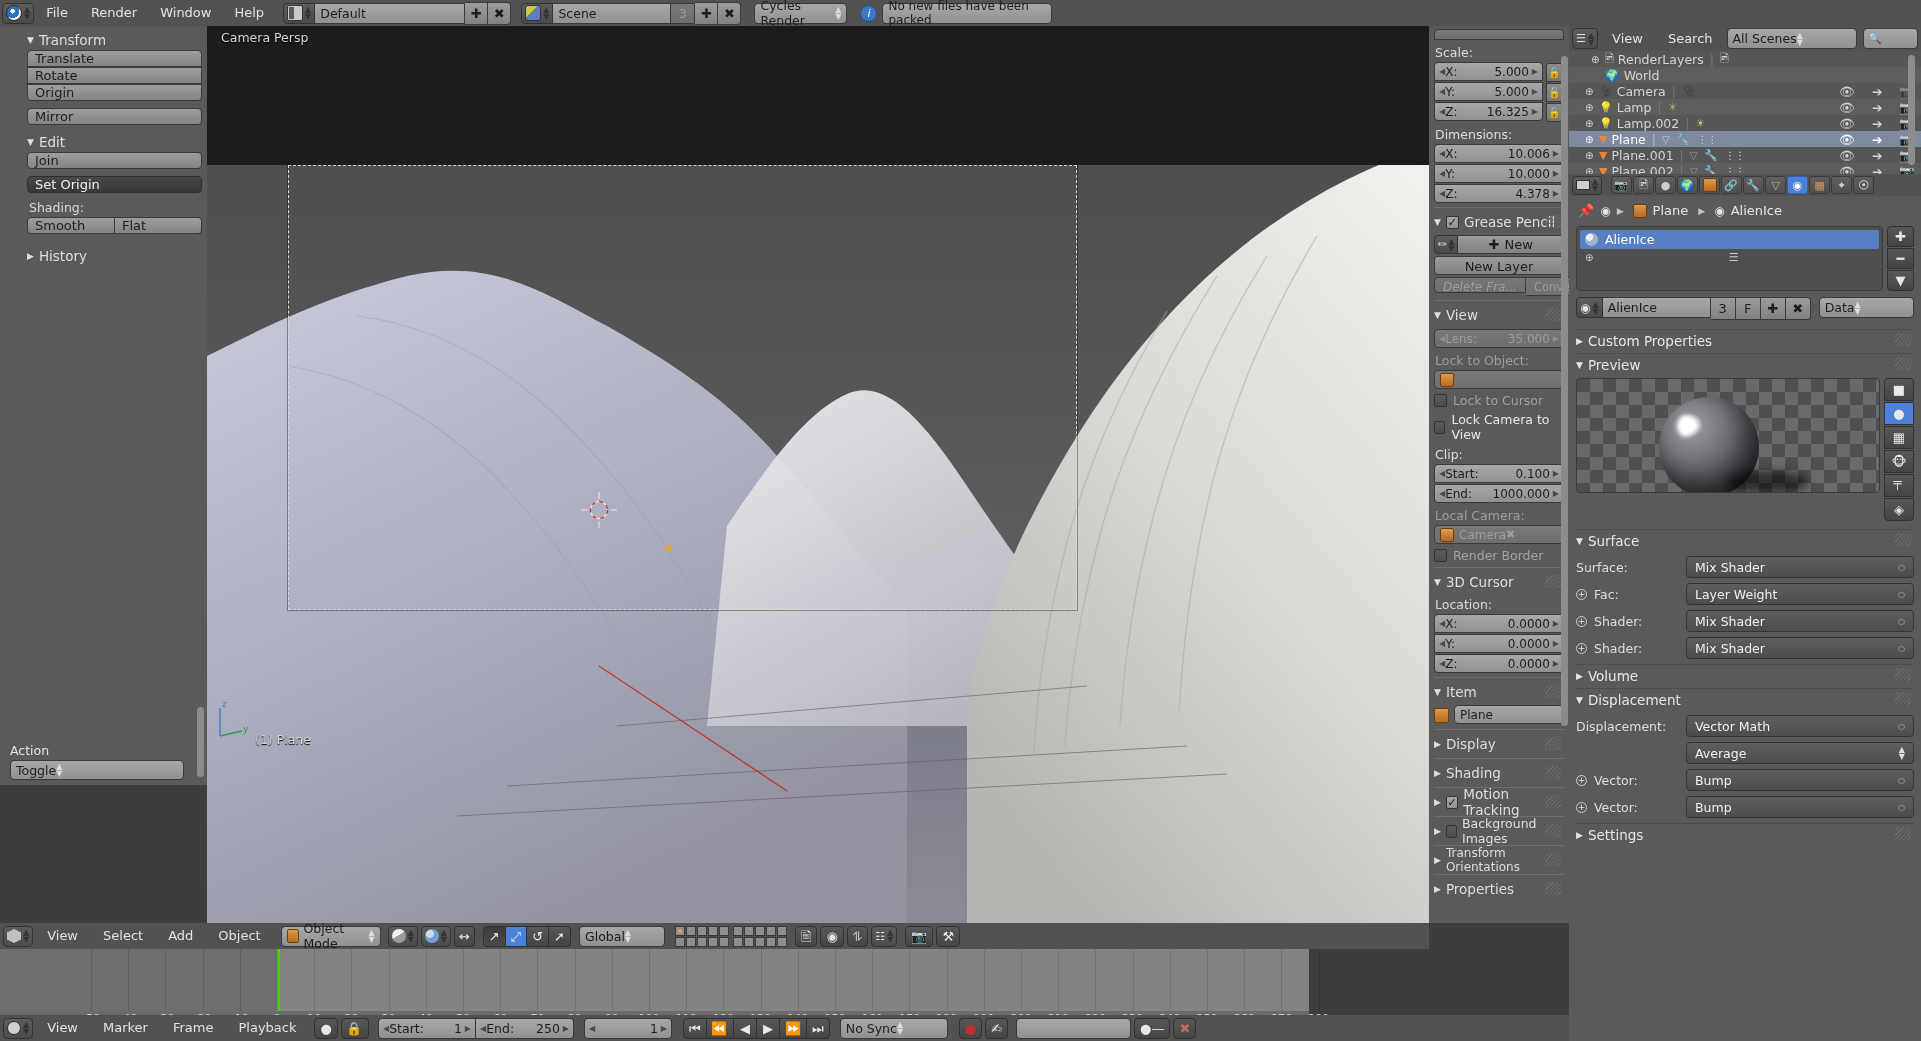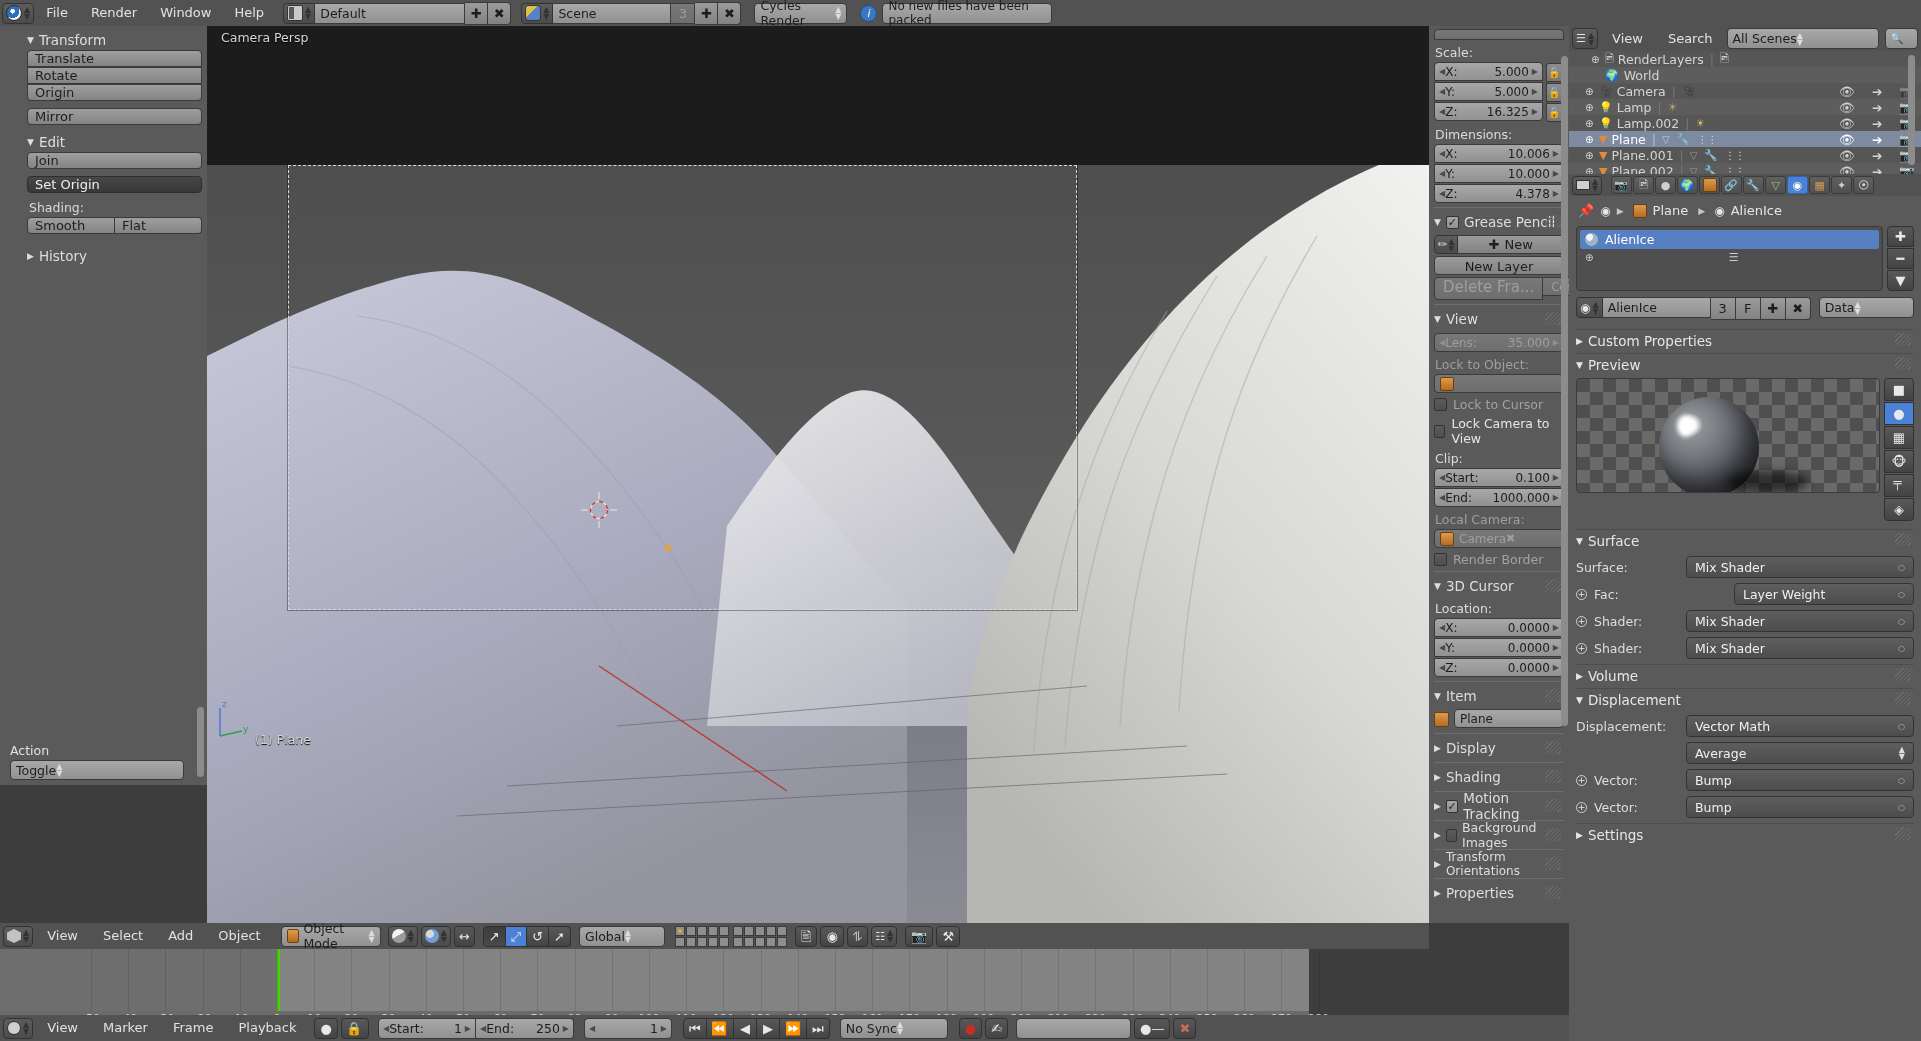--- a/index.html
+++ b/index.html
@@ -734,21 +734,21 @@
             <span>▼</span>
           </span>
       </div>
       <div class="btn" style="flex:1;border-radius:0 4px 4px 0;border-left:none;height:19px;line-height:13px;display:flex;align-items:center;justify-content:center;gap:5px;">
         <span>✚</span>
           <span>New</span>
       </div>
     </div>
     <div class="btn" style="margin-top:2px;height:19px;line-height:13px;">New Layer</div>
     <div style="display:flex;margin-top:2px;">
-      <div class="btn dis" style="flex:1;border-radius:4px 0 0 4px;height:23px;line-height:13px;background:linear-gradient(#787878,#6e6e6e);color:#9e9e9e;font-size:15px;">Delete Fra...</div>
+      <div class="btn dis" style="flex:1;border-radius:4px 0 0 4px;height:16px;line-height:13px;background:linear-gradient(#787878,#6e6e6e);color:#9e9e9e;font-size:12px;font-style:italic;">Delete Fra...</div>
       <div class="btn dis" style="flex:1;border-radius:0 4px 4px 0;border-left:none;height:19px;line-height:13px;background:linear-gradient(#787878,#6e6e6e);color:#9e9e9e;font-size:11.5px;">Convert</div>
     </div>
 
     <div class="sep"></div>
     <div class="panelhead">
       <span class="tri">▼</span>
       <span>View</span>
       <span class="grip"></span>
     </div>
     <div class="field num dis" style="margin-top:4px;">
@@ -882,21 +882,21 @@
     <div id="olhdr">
       <div class="icoBtn" style="gap:2px;">
         <span style="font-size:11px;">☰</span>
         <span class="dd-arrows">
             <span>▲</span>
             <span>▼</span>
           </span>
       </div>
       <div class="menu-item">View</div>
       <div class="menu-item">Search</div>
-      <div class="field dark" style="width:152px;">
+      <div class="field dark" style="width:130px;">
         <span>All Scenes</span>
         <span class="dd-arrows" style="color:#ddd;">
             <span>▲</span>
             <span>▼</span>
           </span>
       </div>
       <div class="field" style="flex:1;margin-left:3px;">
         <span style="font-size:11px;color:#4a4a4a;">🔍</span>
         <span style="flex:1;"></span>
       </div>
@@ -1117,21 +1117,21 @@
         <div class="prow">
           <span class="plab">Surface:</span>
           <div class="pfield" style="flex:1;">
             <span>Mix Shader</span>
             <span style="font-size:8px;color:#bdbdbd;">○</span>
           </div>
         </div>
         <div class="prow">
           <span class="plus-ico">+</span>
           <span class="plab" style="width:92px;">Fac:</span>
-          <div class="pfield" style="flex:1;margin-left:48px;">
+          <div class="pfield" style="flex:1;">
             <span>Layer Weight</span>
             <span style="font-size:8px;color:#bdbdbd;">○</span>
           </div>
         </div>
         <div class="prow">
           <span class="plus-ico">+</span>
           <span class="plab" style="width:92px;">Shader:</span>
           <div class="pfield" style="flex:1;">
             <span>Mix Shader</span>
             <span style="font-size:8px;color:#bdbdbd;">○</span>

